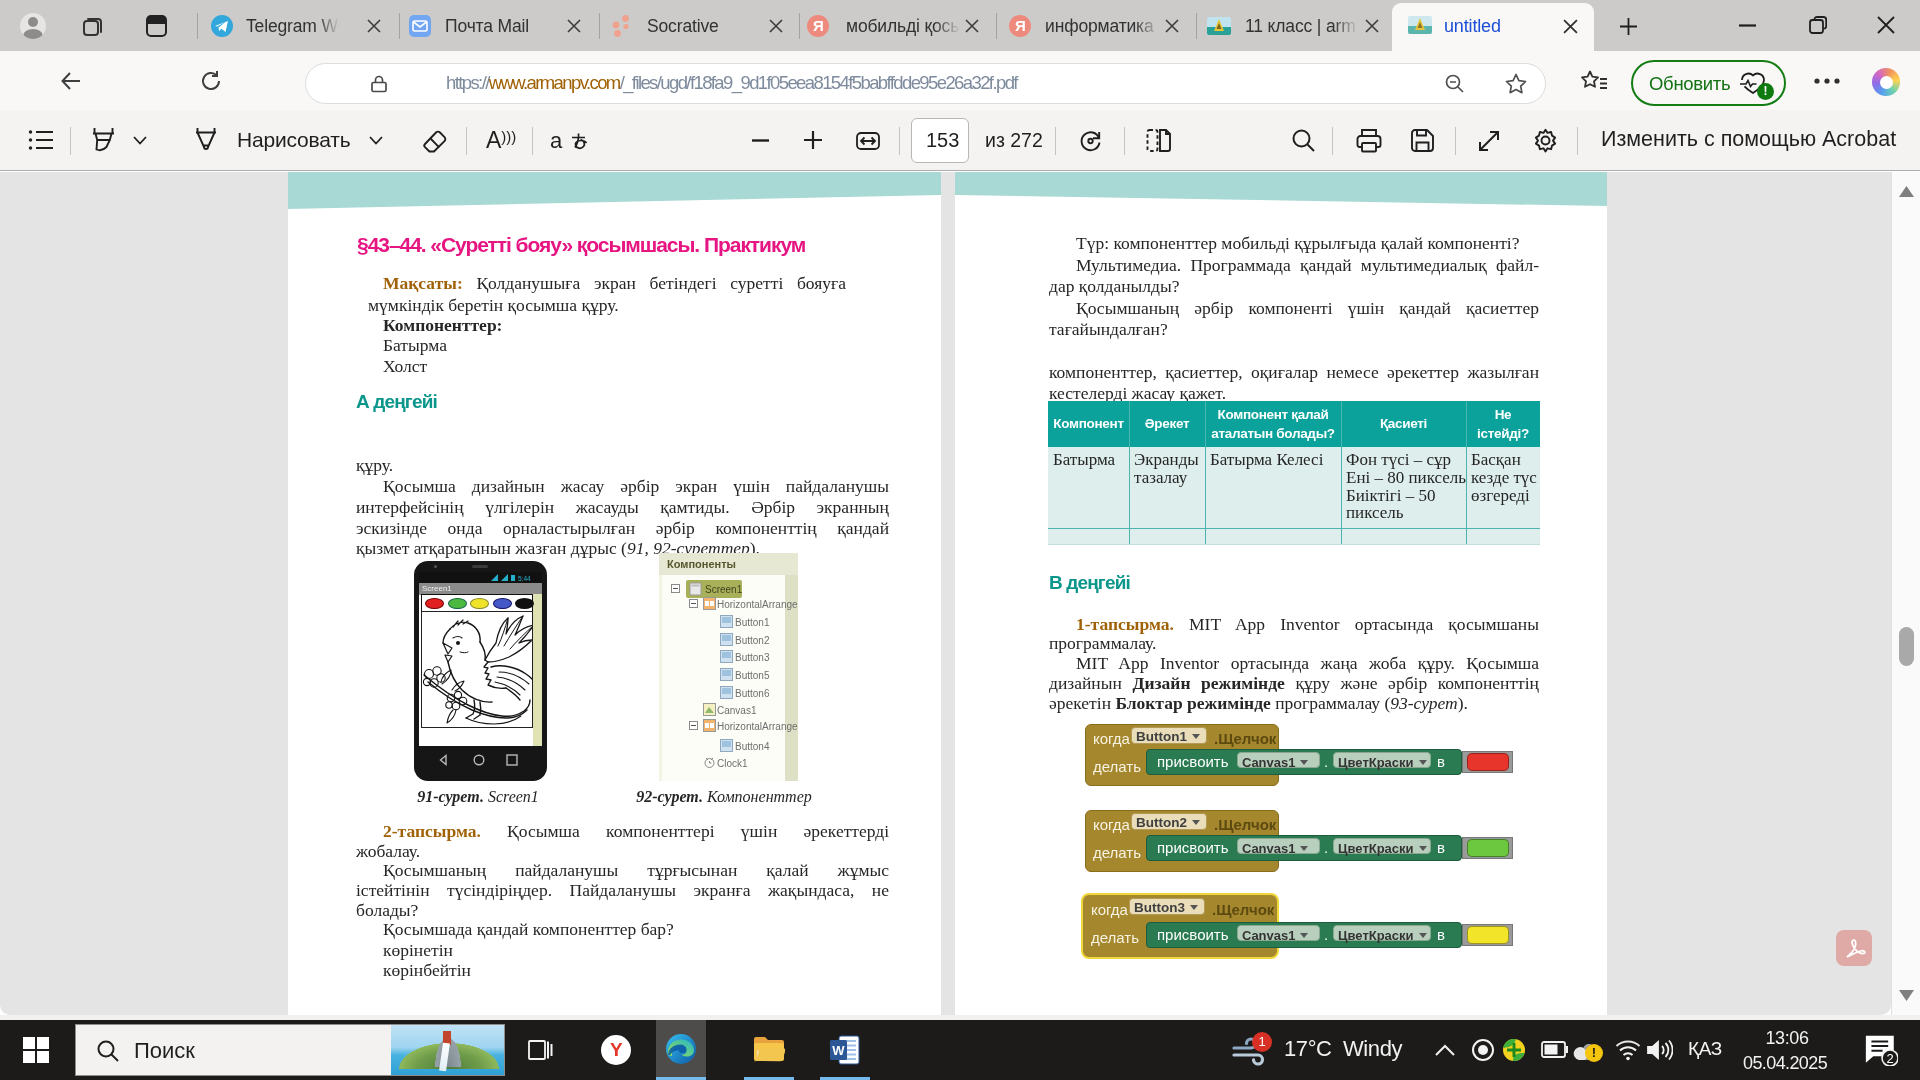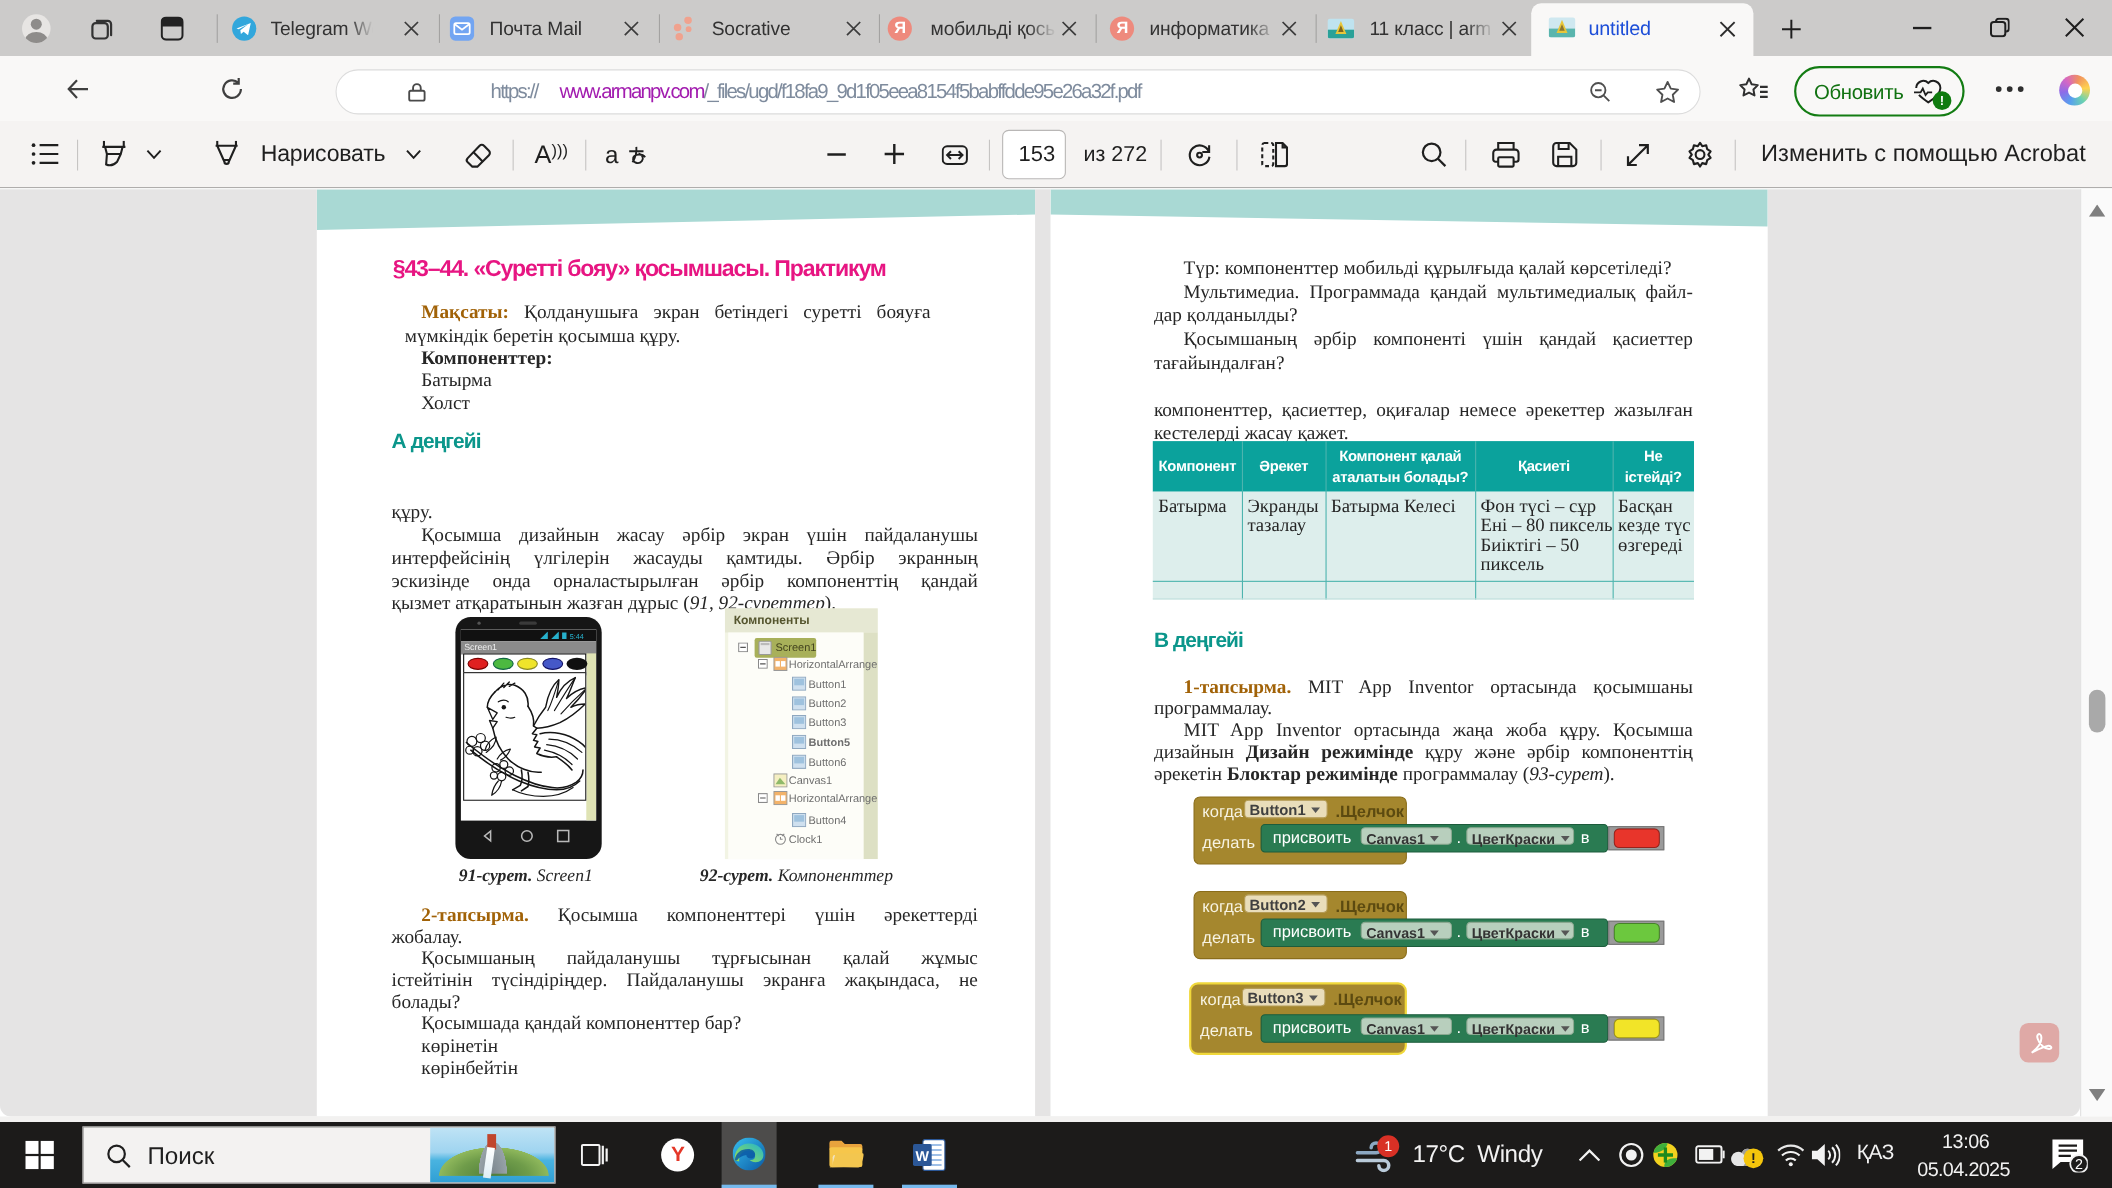--- a/index.html
+++ b/index.html
@@ -11,21 +11,21 @@
 .tabsep{position:absolute;top:13px;width:1px;height:26px;background:#a3a2a1;}
 .tabtitle{position:absolute;top:16px;font-size:17.5px;letter-spacing:-0.15px;color:#323232;white-space:nowrap;overflow:hidden;}
 .fadeout{-webkit-mask-image:linear-gradient(90deg,#000 75%,transparent 97%);mask-image:linear-gradient(90deg,#000 75%,transparent 97%);}
 .tabx{position:absolute;top:19px;width:14px;height:14px;}
 .tabx svg{display:block;}
 #activetab{position:absolute;left:1392px;top:3px;width:202px;height:48px;background:#f9f8f7;border-radius:9px 9px 0 0;}
 
 #addr{position:absolute;left:0;top:51px;width:1920px;height:59px;background:#f9f8f7;}
 #urlpill{position:absolute;left:305px;top:12px;width:1241px;height:41px;background:#fff;border:1px solid #dcdcdc;border-radius:21px;}
 #urltext{position:absolute;left:140px;top:8px;font-size:18.5px;letter-spacing:-1.6px;color:#7e8b9d;white-space:nowrap;}
-#urltext b{color:#a21caf;font-weight:normal;margin-left:20px;}
+#urltext b{color:#a16207;font-weight:normal;}
 #reloadbtn{position:absolute;left:1631px;top:9px;width:155px;height:46px;border:2px solid #137c13;border-radius:23px;}
 #reloadbtn span{position:absolute;left:16px;top:11px;font-size:18.5px;letter-spacing:-0.3px;color:#117211;}
 
 #pdfbar{position:absolute;left:0;top:110px;width:1920px;height:61px;background:#f5f3f2;border-bottom:1px solid #afadac;}
 .tbsep{position:absolute;top:17px;width:1px;height:28px;background:#c6c4c3;}
 .tbtext{position:absolute;color:#1f1f1f;font-size:20px;white-space:nowrap;}
 
 #content{position:absolute;left:0;top:172px;width:1891px;height:843px;background:#e5e4e4;border-radius:0 0 10px 10px;overflow:hidden;}
 #pageL{position:absolute;left:288px;top:0;width:653px;height:843px;background:#fff;}
 #pageR{position:absolute;left:955px;top:0;width:652px;height:843px;background:#fff;}
@@ -466,21 +466,21 @@
       <div class="comptxt" style="left:76px;top:82px;">Button2</div>
       <svg class="abs" style="left:61px;top:97px" width="13" height="13" viewBox="0 0 13 13">
             <rect x="0.5" y="0.5" width="12" height="12" fill="#cfe0ef" stroke="#8fa8c0"></rect>
             <rect x="2" y="2" width="9" height="6" fill="#9fc2de"></rect>
           </svg>
       <div class="comptxt" style="left:76px;top:99px;">Button3</div>
       <svg class="abs" style="left:61px;top:115px" width="13" height="13" viewBox="0 0 13 13">
             <rect x="0.5" y="0.5" width="12" height="12" fill="#cfe0ef" stroke="#8fa8c0"></rect>
             <rect x="2" y="2" width="9" height="6" fill="#9fc2de"></rect>
           </svg>
-      <div class="comptxt" style="left:76px;top:117px;font-weight:bold;">Button5</div>
+      <div class="comptxt" style="left:76px;top:117px;">Button5</div>
       <svg class="abs" style="left:61px;top:133px" width="13" height="13" viewBox="0 0 13 13">
             <rect x="0.5" y="0.5" width="12" height="12" fill="#cfe0ef" stroke="#8fa8c0"></rect>
             <rect x="2" y="2" width="9" height="6" fill="#9fc2de"></rect>
           </svg>
       <div class="comptxt" style="left:76px;top:135px;">Button6</div>
       <svg class="abs" style="left:44px;top:150px" width="13" height="13" viewBox="0 0 13 13">
             <rect x="0.5" y="0.5" width="12" height="12" fill="#f5efc2" stroke="#999"></rect>
             <path d="M2 10 L6 4 L11 10 Z" fill="#8fba6a"></path>
           </svg>
       <div class="comptxt" style="left:58px;top:152px;">Canvas1</div>
@@ -516,21 +516,21 @@
     <div class="ln" style="left:68px;top:728px;">болады?</div>
     <div class="ln" style="left:95px;top:747px;">Қосымшада қандай компоненттер бар?</div>
     <div class="ln" style="left:95px;top:768px;">көрінетін</div>
     <div class="ln" style="left:95px;top:788px;">көрінбейтін</div>
   </div>
 
   <div id="pageR">
     <svg class="abs" style="left:0;top:0" width="652" height="40" viewBox="0 0 652 40">
           <polygon points="0,0 652,0 652,34 0,23" fill="#a9d9d4"></polygon>
         </svg>
-    <div class="ln" style="left:94px;top:61px;text-indent:27px;">Түр: компоненттер мобильді құрылғыда қалай көрсетіледі?</div>
+    <div class="ln" style="left:94px;top:61px;text-indent:27px;">Түр: компоненттер мобильді құрылғыда қалай компоненті?</div>
     <div class="jl" style="left:94px;top:83px;width:490px;text-indent:27px;">Мультимедиа. Программада қандай мультимедиалық файл-</div>
     <div class="ln" style="left:94px;top:104px;">дар қолданылды?</div>
     <div class="jl" style="left:94px;top:126px;width:490px;text-indent:27px;">Қосымшаның әрбір компоненті үшін қандай қасиеттер</div>
     <div class="ln" style="left:94px;top:147px;">тағайындалған?</div>
     <div class="jl" style="left:94px;top:190px;width:490px;">компоненттер, қасиеттер, оқиғалар немесе әрекеттер жазылған</div>
     <div class="ln" style="left:94px;top:211px;">кестелерді жасау қажет.</div>
 
     <div class="abs" style="left:93px;top:229px;width:492px;height:316px;">
       <div class="abs" style="left:0;top:0;width:492px;height:46px;background:#0ba29c;"></div>
       <div class="abs" style="left:0;top:46px;width:492px;height:98px;background:#ddeeec;"></div>

